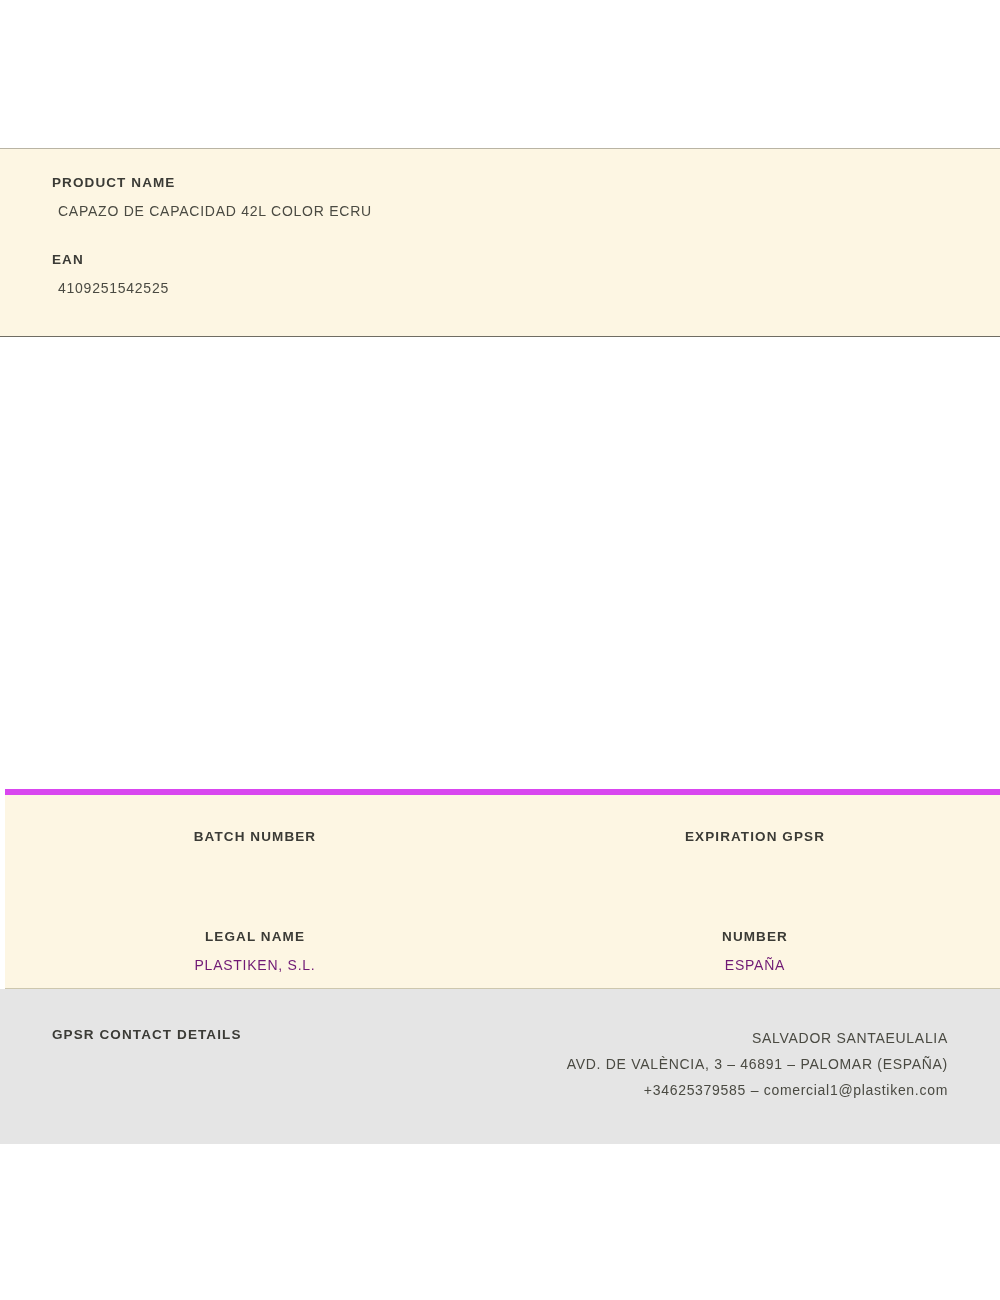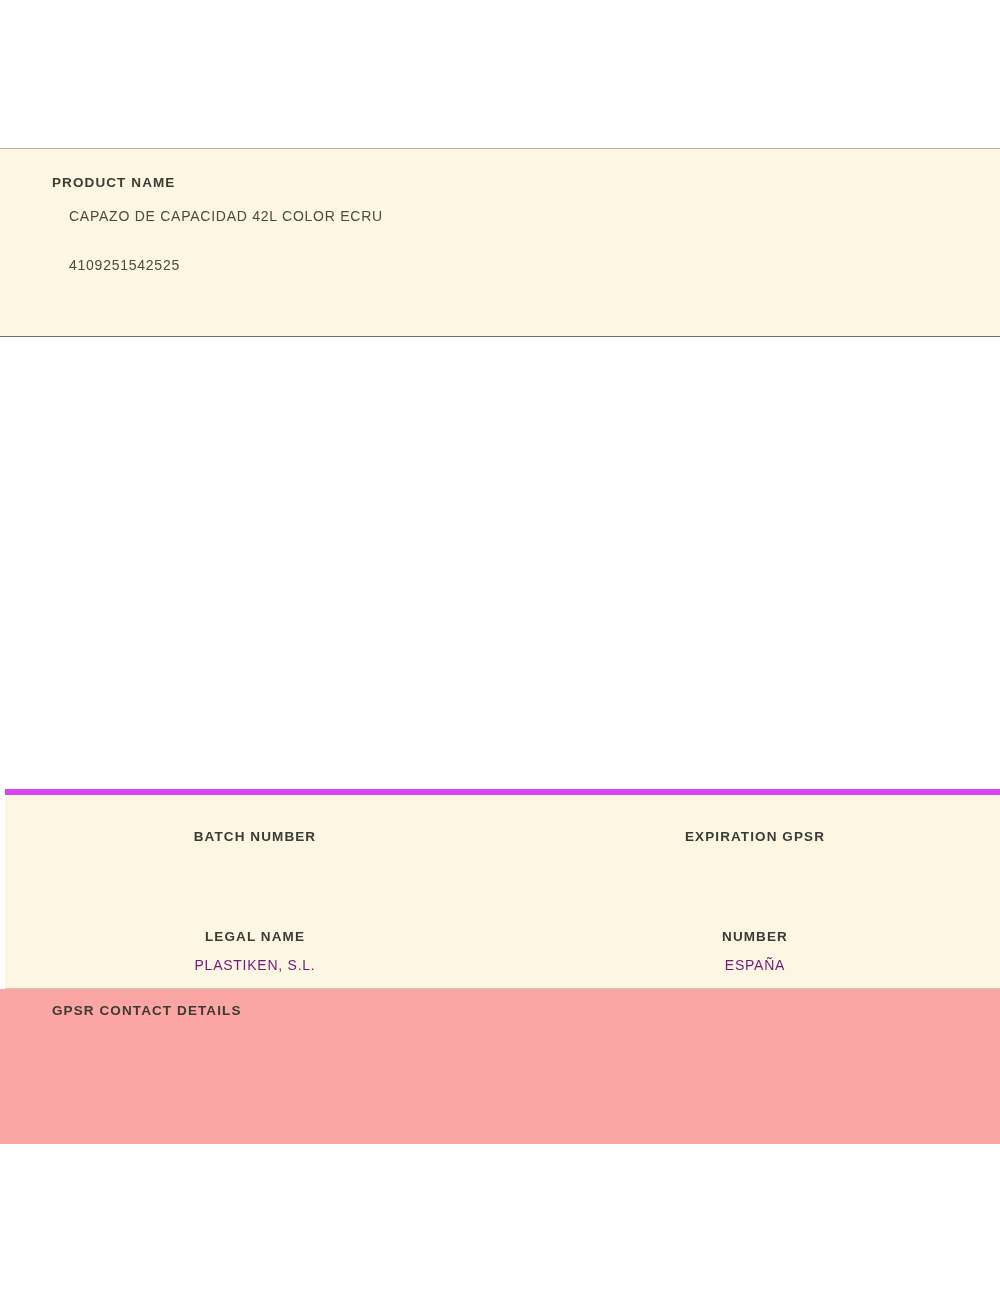--- a/index.html
+++ b/index.html
@@ -42,21 +42,21 @@
     font-weight: bold;
     letter-spacing: 1.1px;
     color: #3b3b36;
     margin: 0 0 12px 0;
     line-height: 1.2;
   }
   .field-value {
     font-size: 14px;
     letter-spacing: 0.75px;
     color: #4a4a42;
-    margin: 17px;
+    margin: 6px;
     line-height: 1.2;
   }
   .field-group + .field-group {
     margin-top: 32px;
   }
 
   
   .mid-empty {
     position: absolute;
     left: 0;
@@ -109,23 +109,23 @@
     min-height: 16px;
   }
 
   
   .gpsr-block {
     position: absolute;
     left: 0;
     top: 989px;
     width: 1000px;
     height: 155px;
-    background: #fca5a5;
-    box-sizing: border-box;
-    padding: 12px 52px 0 52px;
+    background: #e5e5e5;
+    box-sizing: border-box;
+    padding: 36px 52px 0 52px;
     display: flex;
     justify-content: space-between;
     align-items: flex-start;
   }
   .gpsr-title {
     font-size: 13.5px;
     font-weight: bold;
     letter-spacing: 1.1px;
     color: #3b3b36;
     line-height: 1.2;
@@ -158,20 +158,21 @@
 
 <div class="page">
 
   <div class="top-block">
     <div class="top-inner">
       <div class="field-group">
         <div class="field-label">PRODUCT NAME</div>
         <div class="field-value">CAPAZO DE CAPACIDAD 42L COLOR ECRU</div>
       </div>
       <div class="field-group">
+        <div class="field-label">EAN</div>
         <div class="field-value">4109251542525</div>
       </div>
     </div>
   </div>
 
   <div class="mid-empty"></div>
 
   <div class="info-block">
     <div class="info-row first">
       <div class="info-cell">
@@ -190,17 +191,22 @@
       </div>
       <div class="info-cell">
         <div class="cap">NUMBER</div>
         <div class="val">ESPAÑA</div>
       </div>
     </div>
   </div>
 
   <div class="gpsr-block">
     <div class="gpsr-title">GPSR CONTACT DETAILS</div>
+    <div class="gpsr-lines">
+      <div>SALVADOR SANTAEULALIA</div>
+      <div>AVD. DE VALÈNCIA, 3 – 46891 – PALOMAR (ESPAÑA)</div>
+      <div>+34625379585 – comercial1@plastiken.com</div>
+    </div>
   </div>
 
   <div class="bottom-empty"></div>
 
 </div>
 
 </body></html>

